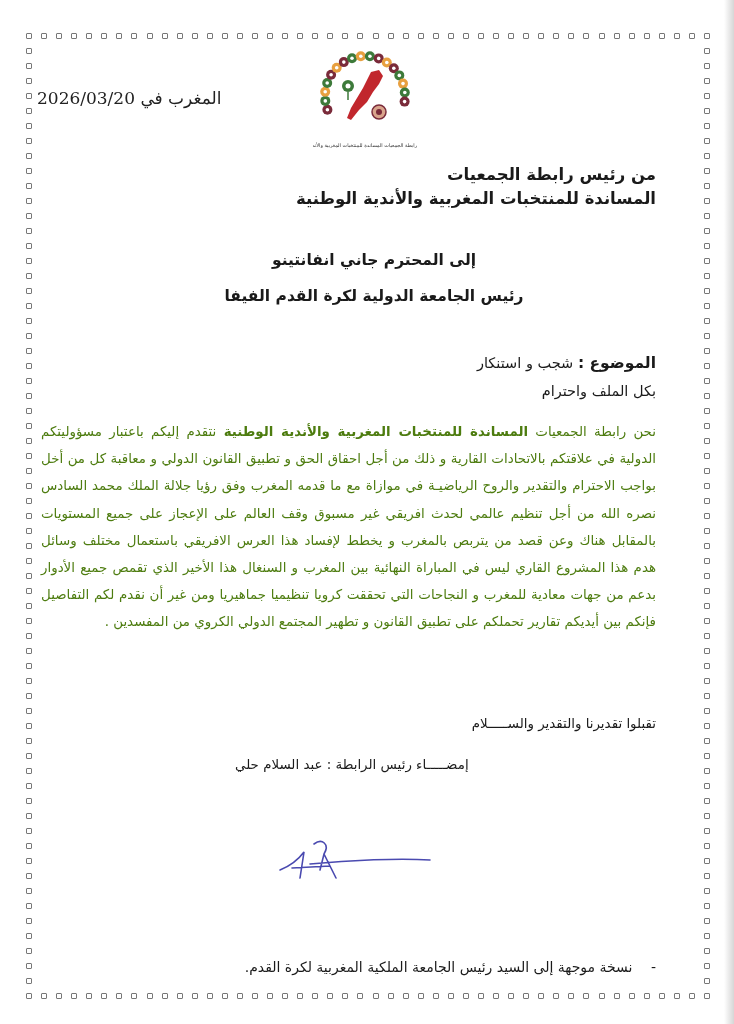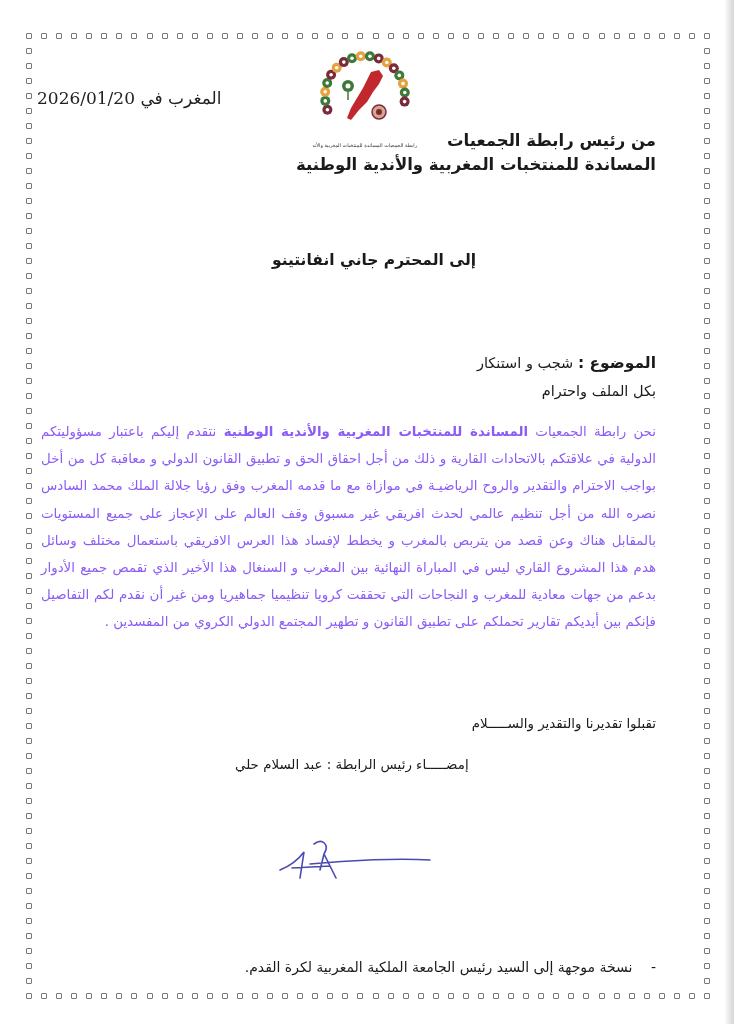--- a/index.html
+++ b/index.html
@@ -5,26 +5,26 @@
     * { box-sizing: border-box; margin: 0; padding: 0; }
     html, body { width: 734px; height: 1024px; background: #ffffff; overflow: hidden; }
     body { position: relative; font-family: "DejaVu Sans", "Liberation Sans", sans-serif; color: #1a1a1a; }
     .page-edge { position: absolute; right: 0; top: 0; width: 10px; height: 1024px;
       background: linear-gradient(to right, #ffffff, #e6e6e6 60%, #d6d6d6); }
     .border-dots { position: absolute; left: 0; top: 0; width: 734px; height: 1024px; pointer-events: none; }
     .border-dots span { position: absolute; width: 6px; height: 6px; border: 1px solid #777; border-radius: 1px; background: #fff; }
     .date { position: absolute; left: 37px; top: 88px; font-family: "DejaVu Serif", "Liberation Serif", serif; font-size: 17px; direction: rtl; color: #222; white-space: nowrap; }
     .logo { position: absolute; left: 313px; top: 48px; width: 104px; height: 100px; }
     .logo-caption { position: absolute; left: 0; bottom: 0; width: 104px; height: 6px; font-size: 5px; text-align: center; color: #333; direction: rtl; white-space: nowrap; overflow: hidden; }
-    .from-block { position: absolute; right: 78px; top: 129px; direction: rtl; text-align: right; font-weight: bold; font-size: 16.5px; line-height: 24px; color: #1a1a1a; }
+    .from-block { position: absolute; right: 78px; top: 163px; direction: rtl; text-align: right; font-weight: bold; font-size: 16.5px; line-height: 24px; color: #1a1a1a; }
     .to-block { position: absolute; left: 0; width: 734px; top: 242px; direction: rtl; text-align: center; font-weight: bold; font-size: 15.5px; line-height: 36px; padding-left: 14px; color: #1a1a1a; }
     .subject { position: absolute; right: 78px; top: 352px; direction: rtl; font-size: 14.5px; line-height: 22px; margin-left: 24px; }
     .subject b { font-weight: bold; font-size: 15.5px; }
     .greeting { position: absolute; right: 78px; top: 380px; direction: rtl; font-size: 14.5px; line-height: 22px; }
-    .body-text { position: absolute; left: 41px; width: 615px; top: 418px; direction: rtl; text-align: justify; font-size: 13.4px; line-height: 27.2px; color: #8b5cf6; }
+    .body-text { position: absolute; left: 41px; width: 615px; top: 418px; direction: rtl; text-align: justify; font-size: 13.4px; line-height: 27.2px; color: #4d7c0f; }
     .body-text p { margin: 0; }
     .body-text b { font-weight: bold; }
     .closing { position: absolute; right: 78px; top: 713px; direction: rtl; font-size: 13.4px; line-height: 22px; }
     .signature-line { position: absolute; left: 235px; top: 754px; direction: rtl; font-size: 13.4px; line-height: 22px; white-space: nowrap; }
     .stamp { position: absolute; left: 270px; top: 808px; width: 210px; height: 80px; }
     .stamp-text { position: absolute; right: 28px; top: 6px; direction: rtl; text-align: right; font-weight: bold; font-size: 10.5px; line-height: 15px; color: #3b3fa8; font-style: italic; white-space: nowrap; }
     .copy-line { position: absolute; right: 78px; top: 956px; direction: rtl; font-size: 14px; line-height: 22px; white-space: nowrap; }
     .copy-line .dash { margin-left: 14px; }
   </style>
 </head>
@@ -245,21 +245,21 @@
     <span style="left: 26px; top: 933px;"></span>
     <span style="left: 704px; top: 933px;"></span>
     <span style="left: 26px; top: 948px;"></span>
     <span style="left: 704px; top: 948px;"></span>
     <span style="left: 26px; top: 963px;"></span>
     <span style="left: 704px; top: 963px;"></span>
     <span style="left: 26px; top: 978px;"></span>
     <span style="left: 704px; top: 978px;"></span>
   </div>
 
-<div class="date">المغرب في 2026/01/20</div>
+<div class="date">المغرب في 2026/03/20</div>
 
 <div class="logo">
   <svg width="104" height="94" viewBox="0 0 104 94">
     <g id="wreath">
         <circle cx="14.4" cy="61.7" r="5" fill="#7a2b3a"></circle>
         <circle cx="14.4" cy="61.7" r="1.8" fill="#ffffff"></circle>
         <circle cx="12.3" cy="52.9" r="5" fill="#3d7a3a"></circle>
         <circle cx="12.3" cy="52.9" r="1.8" fill="#ffffff"></circle>
         <circle cx="12.2" cy="43.8" r="5" fill="#e8a040"></circle>
         <circle cx="12.2" cy="43.8" r="1.8" fill="#ffffff"></circle>
@@ -302,20 +302,21 @@
   <div class="logo-caption">رابطة الجمعيات المساندة للمنتخبات المغربية والأندية الوطنية</div>
 </div>
 
 <div class="from-block">
   <div>من رئيس رابطة الجمعيات</div>
   <div>المساندة للمنتخبات المغربية والأندية الوطنية</div>
 </div>
 
 <div class="to-block">
   <div>إلى المحترم جاني انفانتينو</div>
+  <div>رئيس الجامعة الدولية لكرة القدم الفيفا</div>
 </div>
 
 <div class="subject">
   <b>الموضوع :</b>
   <span>شجب و استنكار</span>
 </div>
 
 <div class="greeting">بكل الملف واحترام</div>
 
 <div class="body-text">

